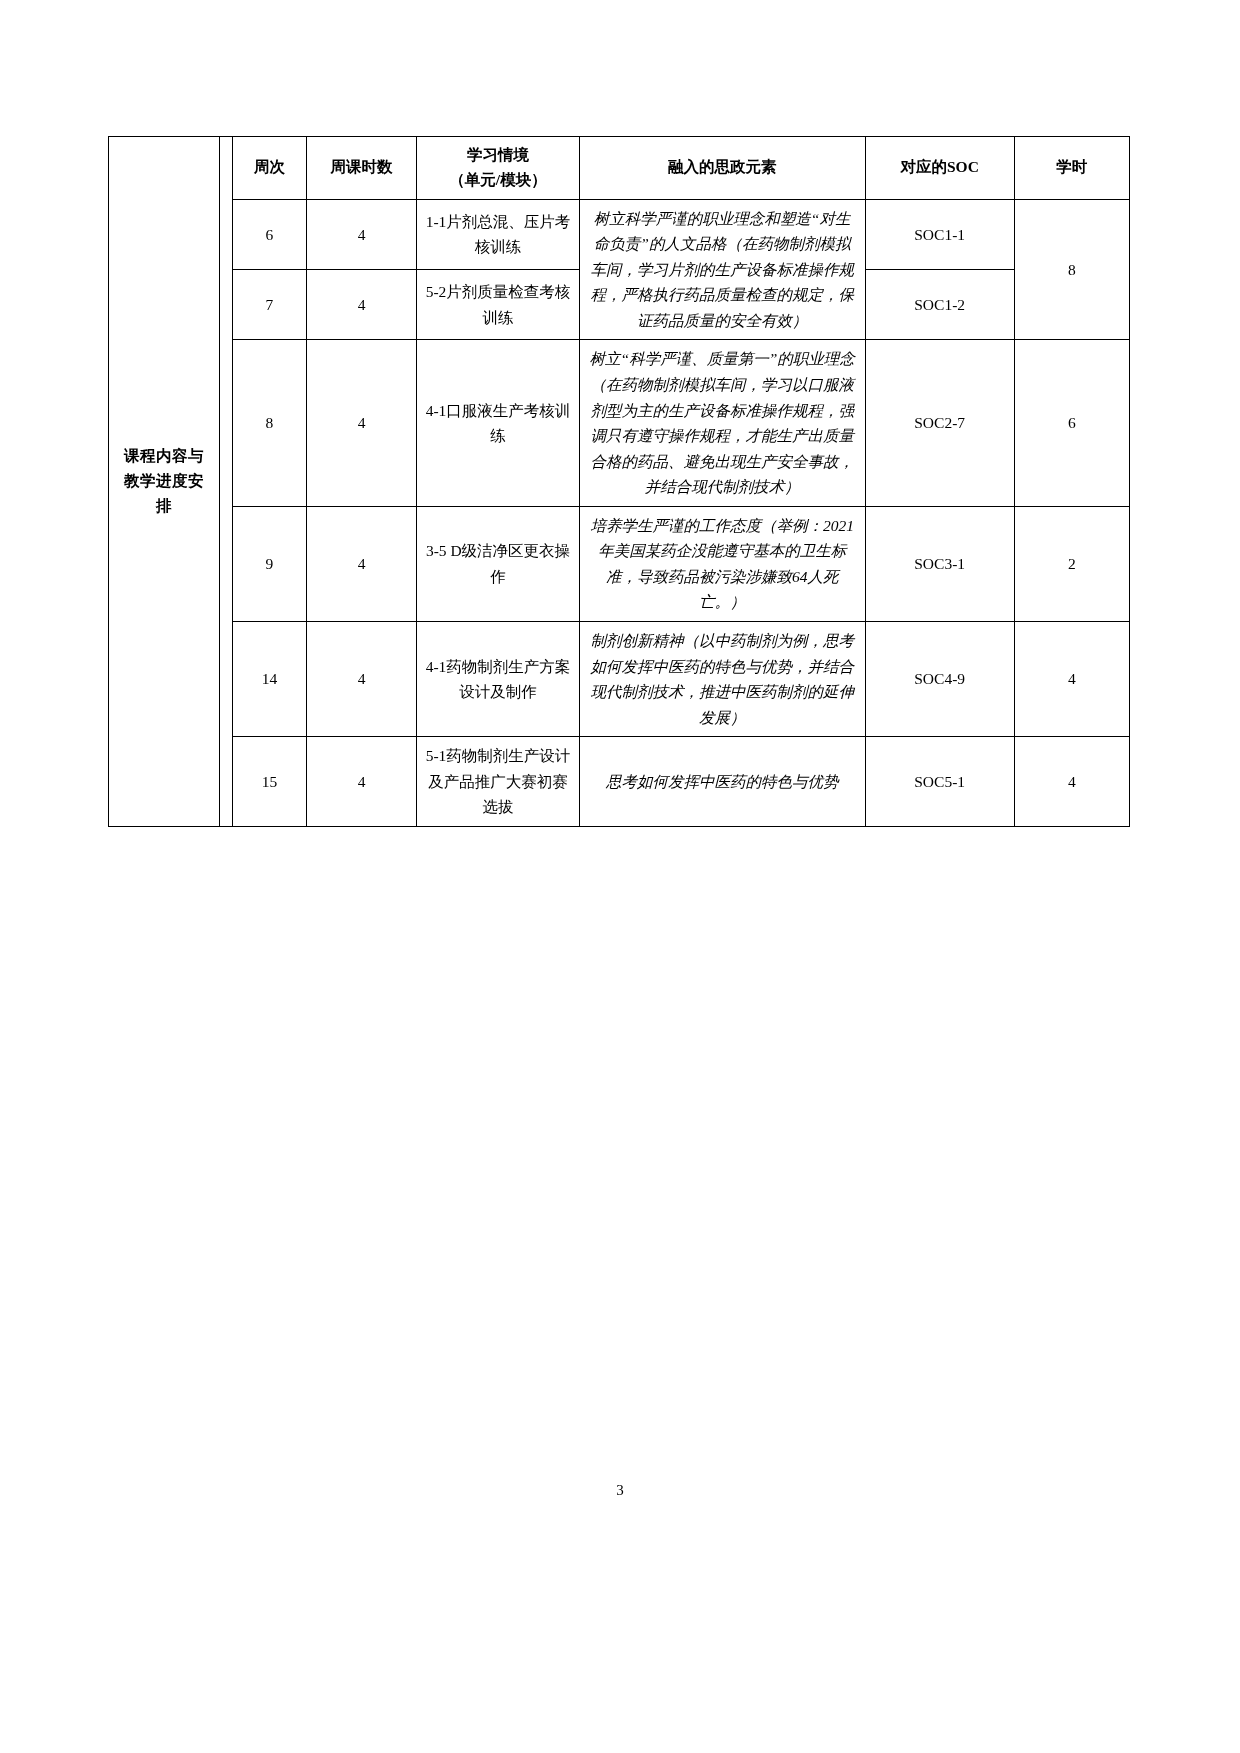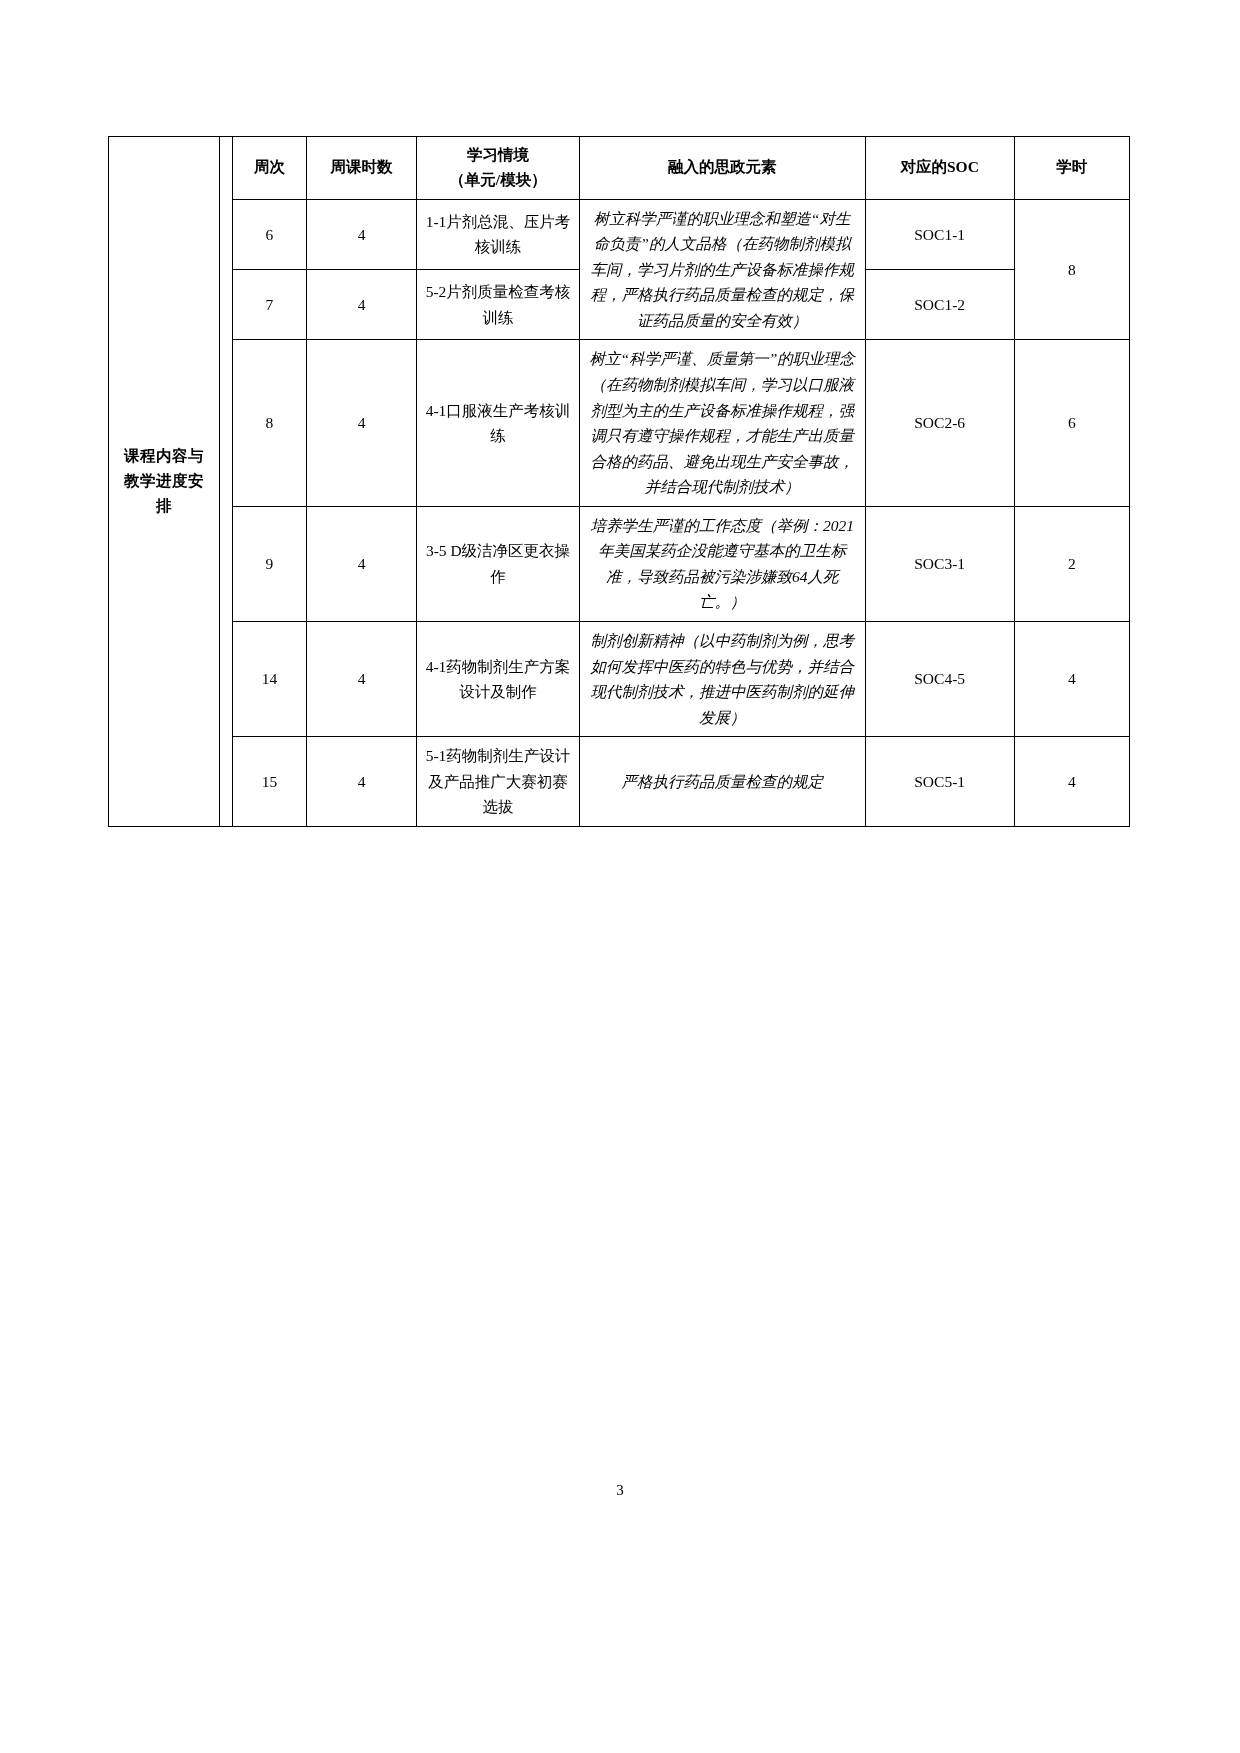--- a/index.html
+++ b/index.html
@@ -134,47 +134,47 @@
         <td>4</td>
         <td class="scene-cell">5-2片剂质量检查考核训练</td>
         <td>SOC1-2</td>
       </tr>
 
       <tr>
         <td>8</td>
         <td>4</td>
         <td class="scene-cell">4-1口服液生产考核训练</td>
         <td class="elem-cell">树立“科学严谨、质量第一”的职业理念（在药物制剂模拟车间，学习以口服液剂型为主的生产设备标准操作规程，强调只有遵守操作规程，才能生产出质量合格的药品、避免出现生产安全事故，并结合现代制剂技术）</td>
-        <td>SOC2-6</td>
+        <td>SOC2-7</td>
         <td>6</td>
       </tr>
 
       <tr>
         <td>9</td>
         <td>4</td>
         <td class="scene-cell">3-5 D级洁净区更衣操作</td>
         <td class="elem-cell">培养学生严谨的工作态度（举例：2021年美国某药企没能遵守基本的卫生标准，导致药品被污染涉嫌致64人死亡。）</td>
         <td>SOC3-1</td>
         <td>2</td>
       </tr>
 
       <tr>
         <td>14</td>
         <td>4</td>
         <td class="scene-cell">4-1药物制剂生产方案设计及制作</td>
         <td class="elem-cell">制剂创新精神（以中药制剂为例，思考如何发挥中医药的特色与优势，并结合现代制剂技术，推进中医药制剂的延伸发展）</td>
-        <td>SOC4-5</td>
+        <td>SOC4-9</td>
         <td>4</td>
       </tr>
 
       <tr>
         <td>15</td>
         <td>4</td>
         <td class="scene-cell">5-1药物制剂生产设计及产品推广大赛初赛选拔</td>
-        <td class="elem-cell">严格执行药品质量检查的规定</td>
+        <td class="elem-cell">思考如何发挥中医药的特色与优势</td>
         <td>SOC5-1</td>
         <td>4</td>
       </tr>
     </tbody>
   </table>
 
   <div class="page-number">3</div>
 
 </div>
 

